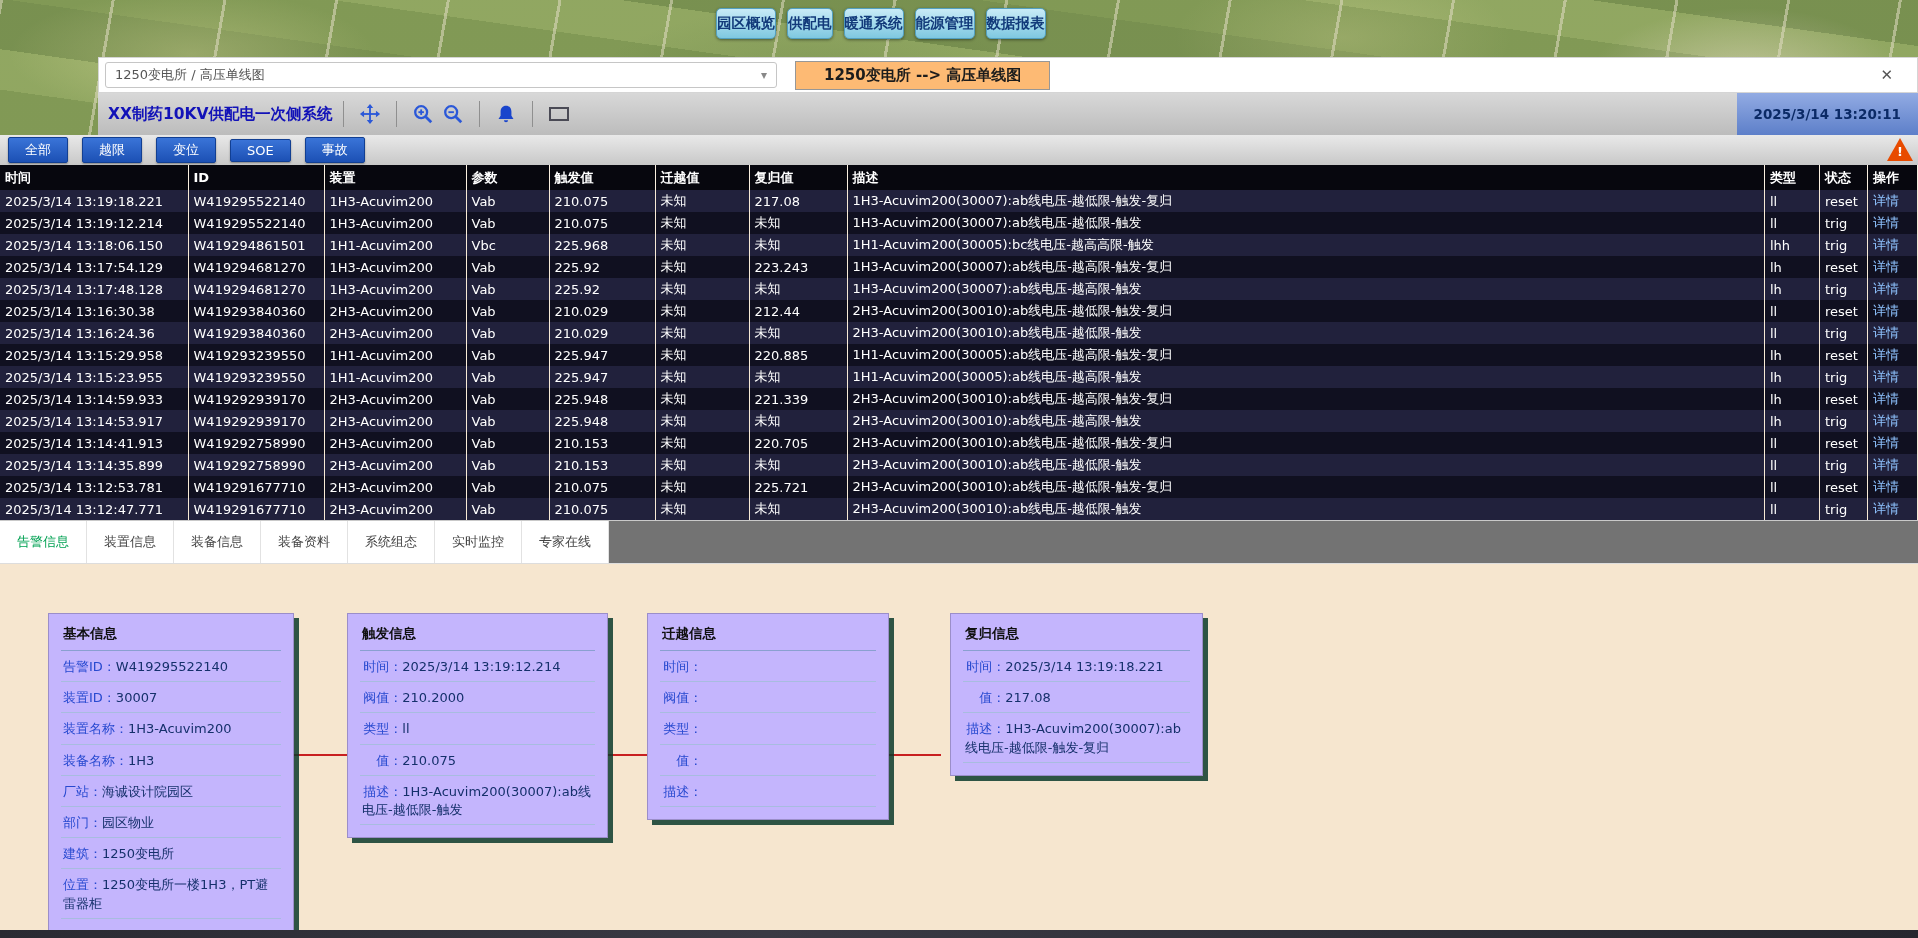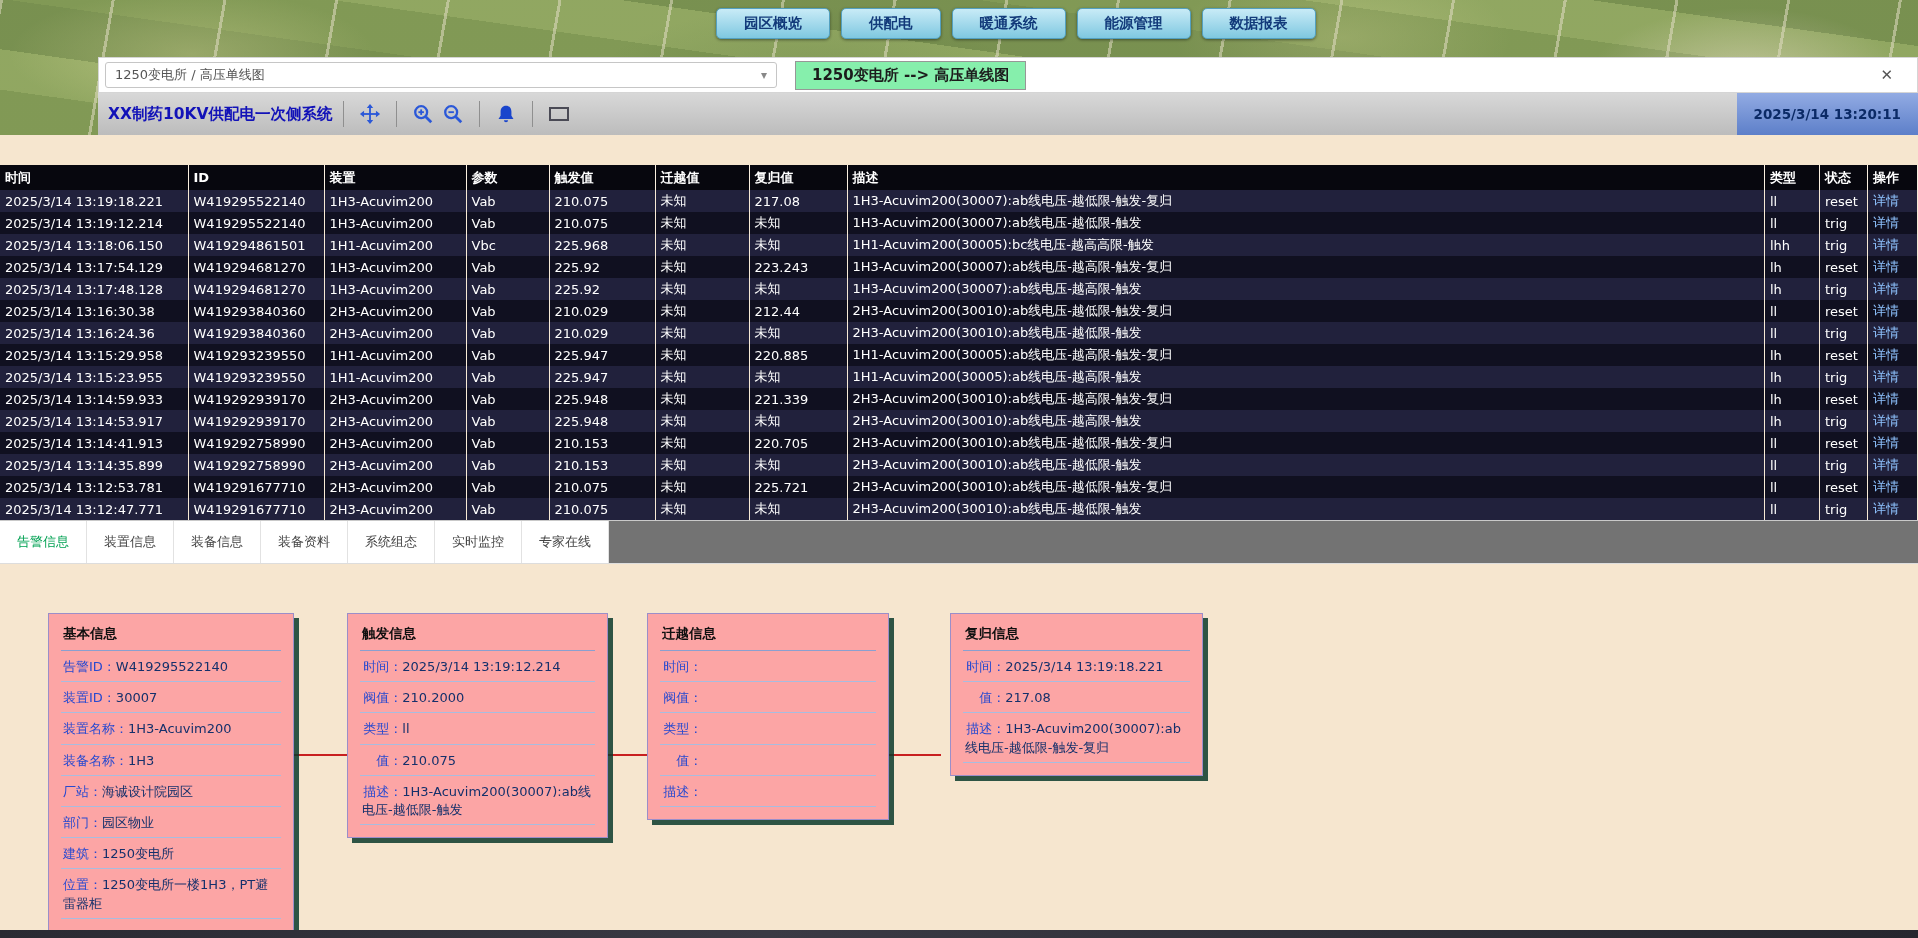--- a/index.html
+++ b/index.html
@@ -16,31 +16,31 @@
       radial-gradient(ellipse 300px 110px at 42% 62%, #6e8a48 0%, transparent 70%),
       radial-gradient(ellipse 240px 100px at 70% 28%, #a8b873 0%, transparent 70%),
       radial-gradient(ellipse 220px 95px at 91% 55%, #c9c9a6 0%, transparent 70%);
   }
 
   
   .top-nav { position: absolute; top: 0; left: 0; right: 0; height: 46px; }
   .nav-buttons { display: flex; gap: 11px; align-items: center; height: 100%; margin-left: 716px; }
   .nav-btn { font-family: inherit; font-size: 14.5px; font-weight: bold; color: #123a7a;
     background: linear-gradient(#c8ebf7, #7fc8e0); border: 1px solid #53a0c0; border-radius: 5px;
-    padding: 5px 27px; box-shadow: 0 1px 3px rgba(0,0,0,0.45); cursor: pointer; white-space: nowrap; }
+    padding: 5px 0; box-shadow: 0 1px 3px rgba(0,0,0,0.45); cursor: pointer; white-space: nowrap; }
 
   
   .view-bar { position: absolute; top: 57px; left: 98px; right: 0; height: 36px; background: #fff;
     border: 1px solid #d5d5d5; display: flex; align-items: center; }
   .dropdown { width: 672px; height: 26px; margin-left: 6px; border: 1px solid #c6c6c6; border-radius: 3px;
     background: #fff; display: flex; align-items: center; justify-content: space-between;
     padding: 0 9px; font-size: 13px; color: #555; cursor: pointer; }
   .chev { color: #888; font-size: 12px; }
   .view-title { margin-left: 18px; font-size: 15px; font-weight: bold; color: #1c1c1c;
-    border: 1px solid #979797; background: #86efac; padding: 4px 16px; white-space: nowrap; }
+    border: 1px solid #979797; background: #fdba74; padding: 4px 28px; white-space: nowrap; }
   .close-btn { margin-left: auto; margin-right: 24px; color: #555; font-size: 15px; cursor: pointer; }
 
   
   .toolbar { position: absolute; top: 93px; left: 98px; right: 0; height: 42px;
     background: linear-gradient(#d8d8d8, #bcbcbc); display: flex; align-items: center; }
   .sys-title { margin-left: 10px; font-size: 15.5px; font-weight: bold; color: #1212b8; white-space: nowrap; }
   .vsep { width: 1px; height: 26px; background: #8f8f8f; margin: 0 11px; }
   .icon-btn { width: 30px; height: 30px; display: flex; align-items: center; justify-content: center; cursor: pointer; }
   .rect-glyph { width: 20px; height: 14px; border: 2px solid #4a4a55; background: transparent; }
   .timestamp { margin-left: auto; height: 100%; display: flex; align-items: center; padding: 0 17px;
@@ -72,21 +72,21 @@
 
   
   .bottom-tabs { position: absolute; top: 520px; left: 0; right: 0; height: 44px; background: #737373;
     border-top: 1px solid #c9c9c9; border-bottom: 1px solid #ddd; display: flex; align-items: stretch; }
   .tab { width: 87px; display: flex; align-items: center; justify-content: center; font-size: 13px;
     color: #444; border-right: 1px solid #e2e2e2; cursor: pointer; background: #fff; }
   .tab.active { color: #00a152; }
 
   
   .detail-panel { position: absolute; top: 564px; left: 0; right: 0; height: 366px; background: #f6e6cf; }
-  .card { position: absolute; top: 49px; background: #fca5a5; border: 1px solid #9b8ec9;
+  .card { position: absolute; top: 49px; background: #c4b5fd; border: 1px solid #9b8ec9;
     box-shadow: 5px 5px 0 rgba(10,58,44,0.85); padding: 8px 12px 12px; font-size: 13px; }
   .card-basic    { left: 48px;  width: 246px; }
   .card-trigger  { left: 347px; width: 261px; }
   .card-crossing { left: 647px; width: 242px; }
   .card-reset    { left: 941px; width: 253px; margin-left: 9px; }
   .card-title { font-weight: bold; color: #101010; font-size: 13.5px; padding: 3px 2px 7px;
     border-bottom: 1px solid #8aa0d0; }
   .card-row { padding: 7px 2px 5px; border-bottom: 1px solid #a8bcdf; line-height: 1.4; word-break: break-all; }
   .card-label { color: #2749d0; }
   .card-value { color: #15306b; }
@@ -164,20 +164,33 @@
           <path d="M9.5 19.5a2.5 2.5 0 0 0 5 0z" fill="#1a45cc"></path>
         </svg>
     </div>
     <div class="vsep"></div>
     <div class="icon-btn">
         <div class="rect-glyph"></div>
       </div>
     <div class="timestamp">2025/3/14 13:20:11</div>
   </div>
 
+  <div class="filter-row">
+    <div class="filter-buttons">
+        <button class="filter-btn">全部</button>
+        <button class="filter-btn">越限</button>
+        <button class="filter-btn">变位</button>
+        <button class="filter-btn">SOE</button>
+        <button class="filter-btn">事故</button>
+      </div>
+    <div class="warn-wrap">
+      <div class="warn-tri"></div>
+      <span class="warn-glyph">!</span>
+    </div>
+  </div>
 
   <table class="alarm-table">
     <colgroup>
       <col style="width:188px">
         <col style="width:136px">
         <col style="width:142px">
         <col style="width:83px">
       <col style="width:106px">
         <col style="width:94px">
         <col style="width:98px">

